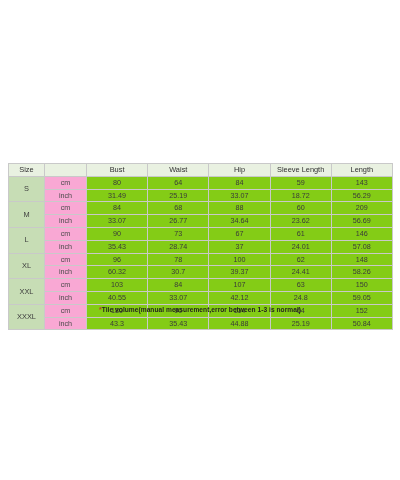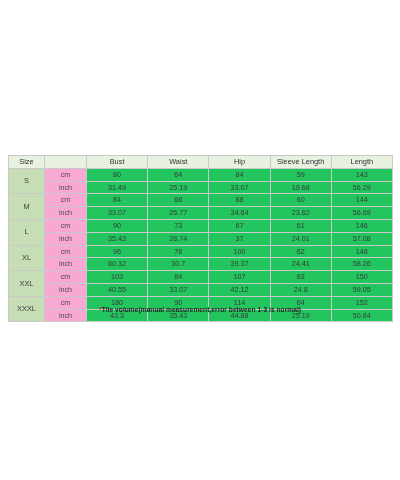--- a/index.html
+++ b/index.html
@@ -24,20 +24,21 @@
     left: 8px;
     top: 155px;
     width: 384px;
   }
   table.size-chart {
     border-collapse: collapse;
     width: 384px;
     table-layout: fixed;
     font-size: 7.2px;
     color: #333333;
+    margin-top: 8px;
   }
   table.size-chart td,
   table.size-chart th {
     border: 1px solid #c9c9c9;
     text-align: center;
     vertical-align: middle;
     padding: 0;
     height: 11.8px;
     line-height: 11.8px;
     font-weight: normal;
@@ -62,21 +63,21 @@
   td.size-cell {
     background: #c7ddb5;
     color: #3d3d3d;
     font-size: 7.4px;
   }
   td.unit-cell {
     background: #f9a8d4;
     color: #4a4a4a;
   }
   td.val-cell {
-    background: #22c55e;
+    background: #84cc16;
     color: #3a3a3a;
   }
   .footnote {
     position: absolute;
     left: 0;
     top: 306px;
     width: 400px;
     text-align: center;
     font-size: 6.6px;
     font-weight: bold;
@@ -126,32 +127,32 @@
           <td class="val-cell">64</td>
           <td class="val-cell">84</td>
           <td class="val-cell">59</td>
           <td class="val-cell">143</td>
         </tr>
         <tr>
           <td class="unit-cell">inch</td>
           <td class="val-cell">31.49</td>
           <td class="val-cell">25.19</td>
           <td class="val-cell">33.07</td>
-          <td class="val-cell">19.68</td>
+          <td class="val-cell">18.72</td>
           <td class="val-cell">56.29</td>
         </tr>
 
         <tr>
           <td class="size-cell" rowspan="2">M</td>
           <td class="unit-cell">cm</td>
           <td class="val-cell">84</td>
           <td class="val-cell">68</td>
           <td class="val-cell">88</td>
           <td class="val-cell">60</td>
-          <td class="val-cell">144</td>
+          <td class="val-cell">209</td>
         </tr>
         <tr>
           <td class="unit-cell">inch</td>
           <td class="val-cell">33.07</td>
           <td class="val-cell">26.77</td>
           <td class="val-cell">34.64</td>
           <td class="val-cell">23.62</td>
           <td class="val-cell">56.69</td>
         </tr>
 

